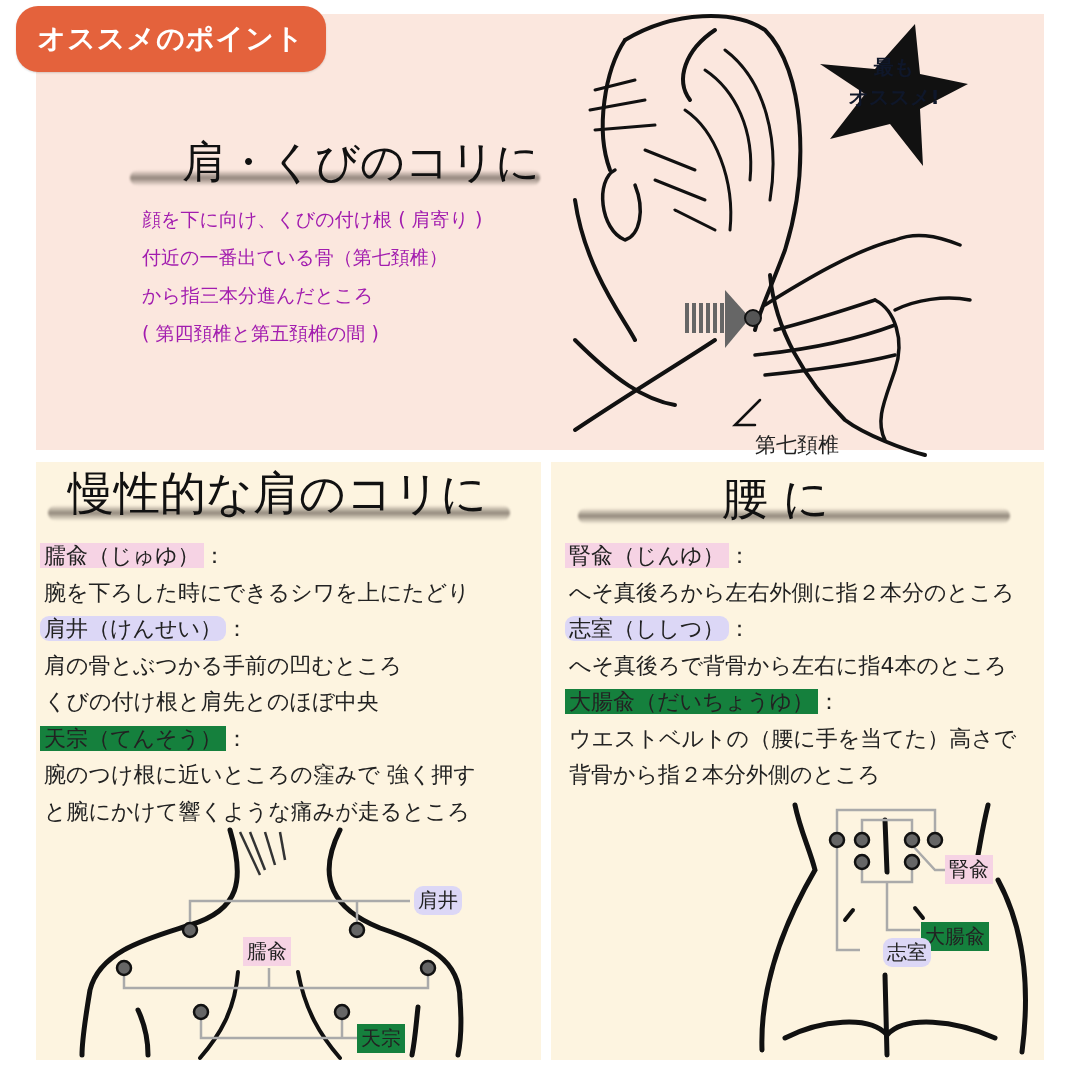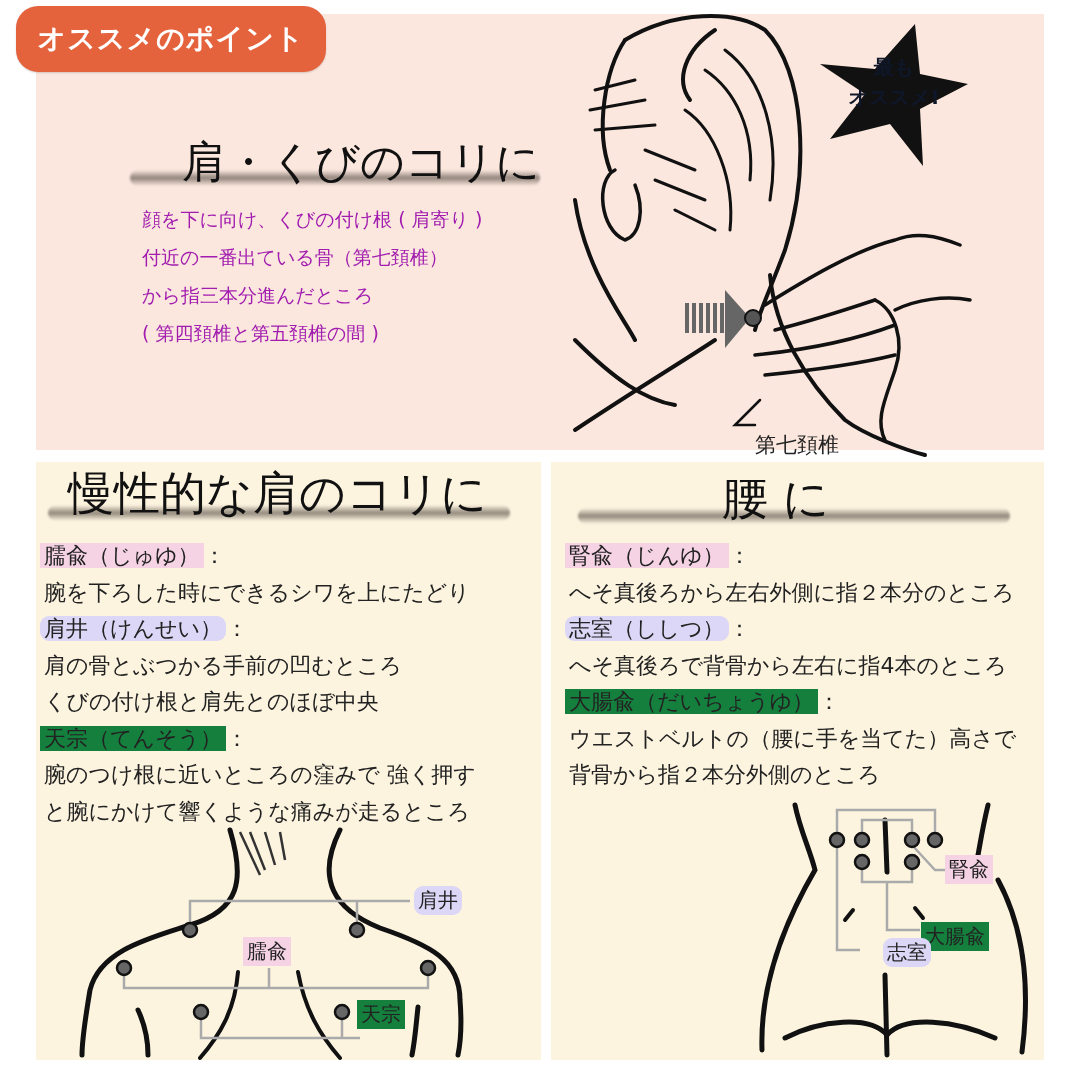--- a/index.html
+++ b/index.html
@@ -145,21 +145,21 @@
     <circle cx="130" cy="110" r="7"></circle>
       <circle cx="297" cy="110" r="7"></circle>
     <circle cx="64" cy="148" r="7"></circle>
       <circle cx="368" cy="148" r="7"></circle>
     <circle cx="141" cy="192" r="7"></circle>
       <circle cx="282" cy="192" r="7"></circle>
   </g>
 </svg>
 <div class="abs label-tag hl-purple" style="left:414px;top:886px;">肩井</div>
 <div class="abs label-tag hl-pink" style="left:243px;top:937px;font-family:Liberation Mono, monospace;">臑兪</div>
-<div class="abs label-tag hl-green" style="left:357px;top:1000px;">天宗</div>
+<div class="abs label-tag hl-green" style="left:357px;top:1024px;">天宗</div>
 
 <div class="abs underbar" style="left:578px;top:508px;width:432px;"></div>
 <div class="abs heading" style="left:722px;top:475px;font-size:46px;">腰 に</div>
 <div class="abs body-text2" style="left:569px;top:538px;">
   <div><span class="hl hl-pink">腎兪（じんゆ）</span><span>：</span></div>
   <div>へそ真後ろから左右外側に指２本分のところ</div>
   <div><span class="hl hl-purple">志室（ししつ）</span><span>：</span></div>
   <div>へそ真後ろで背骨から左右に指4本のところ</div>
   <div><span class="hl hl-green">大腸兪（だいちょうゆ）</span><span>：</span></div>
   <div>ウエストベルトの（腰に手を当てた）高さで</div>

